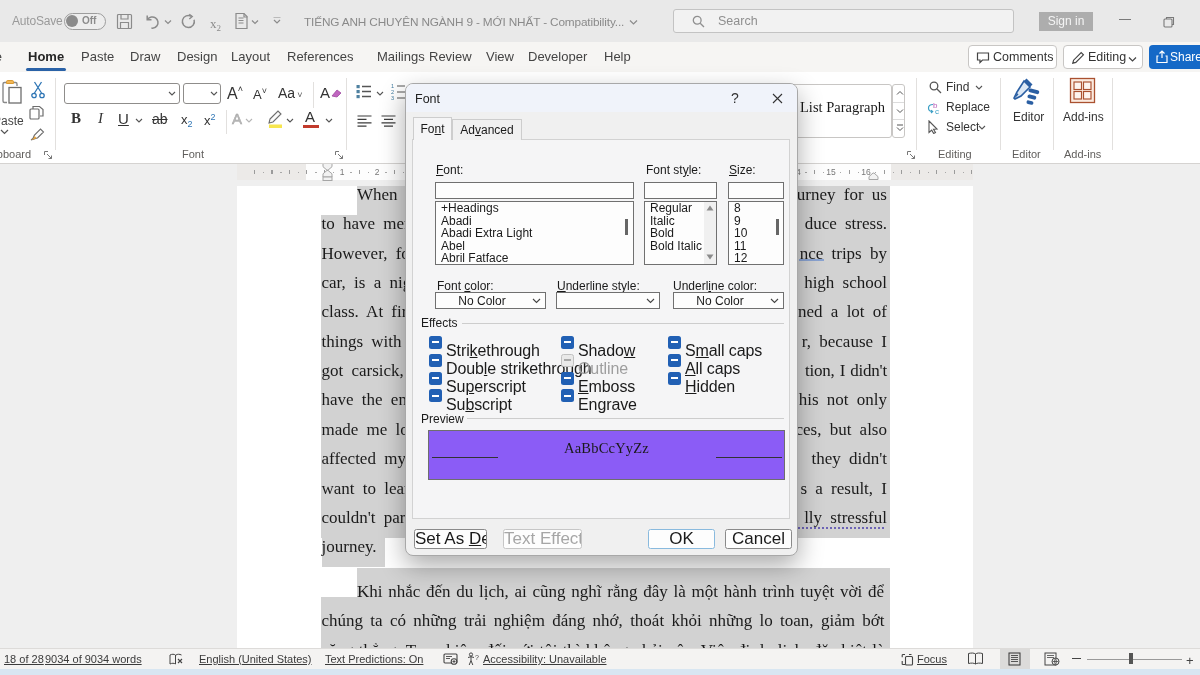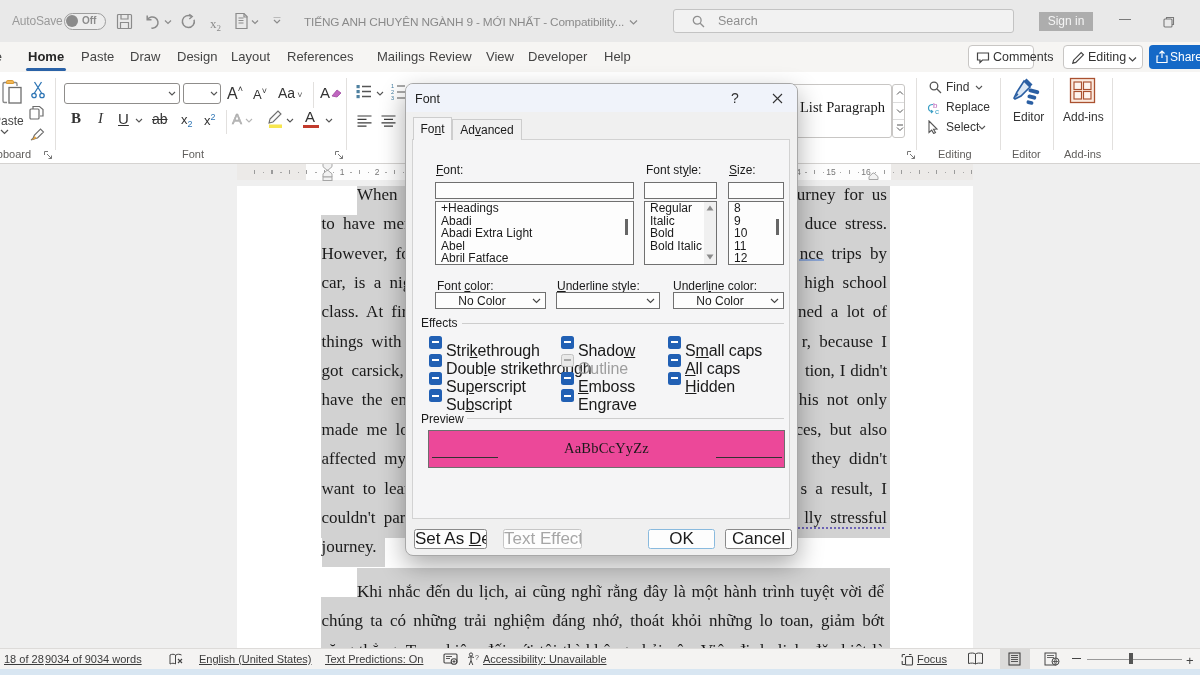--- a/index.html
+++ b/index.html
@@ -157,21 +157,21 @@
     <div class="tab" style="left:81px;">Paste</div>
     <div class="tab" style="left:130px;">Draw</div>
     <div class="tab" style="left:177px;">Design</div>
     <div class="tab" style="left:231px;">Layout</div>
     <div class="tab" style="left:287px;">References</div>
     <div class="tab" style="left:377px;">Mailings</div>
     <div class="tab" style="left:429px;">Review</div>
     <div class="tab" style="left:486px;">View</div>
     <div class="tab" style="left:528px;">Developer</div>
     <div class="tab" style="left:604px;">Help</div>
-    <div class="abs" style="left:968px;top:3px;width:66px;height:24px;border:1px solid #c8c6c4;border-radius:4px;background:#fff;box-sizing:border-box;">
+    <div class="abs" style="left:968px;top:3px;width:89px;height:24px;border:1px solid #c8c6c4;border-radius:4px;background:#fff;box-sizing:border-box;">
       <svg class="abs" style="left:7px;top:5px" width="14" height="13" viewBox="0 0 14 13" fill="none" stroke="#444" stroke-width="1.2">
         <path d="M1.5 2h11v7h-6l-2.5 2.5V9h-2.5z"></path>
       </svg>
       <div class="abs" style="left:24px;top:4px;font-size:12.5px;color:#333;">Comments</div>
     </div>
     <div class="abs" style="left:1063px;top:3px;width:80px;height:24px;border:1px solid #c8c6c4;border-radius:4px;background:#fff;box-sizing:border-box;">
       <svg class="abs" style="left:8px;top:5px" width="13" height="13" viewBox="0 0 13 13" fill="none" stroke="#444" stroke-width="1.2">
         <path d="M9.2 1.6l2.2 2.2-7.6 7.6-3 .8.8-3z"></path>
       </svg>
       <div class="abs" style="left:24px;top:4px;font-size:12.5px;color:#333;">Editing</div>
@@ -450,21 +450,21 @@
     <div class="cbl" style="left:172px;top:305.5px;">En<u>g</u>rave</div>
     <div class="cb" style="left:262px;top:251.5px;"></div>
     <div class="cbl" style="left:279px;top:252px;">S<u>m</u>all caps</div>
     <div class="cb" style="left:262px;top:269.5px;"></div>
     <div class="cbl" style="left:279px;top:270px;"><u>A</u>ll caps</div>
     <div class="cb" style="left:262px;top:287.5px;"></div>
     <div class="cbl" style="left:279px;top:288px;"><u>H</u>idden</div>
 
     <div class="abs" style="left:15px;top:327.5px;font-size:12px;color:#1a1a1a;">Preview</div>
     <div class="abs" style="left:61px;top:334px;width:317px;height:1px;background:#cdcdcd;"></div>
-    <div class="abs" style="left:22px;top:346px;width:357px;height:38px;background:#ec4899;border:1px solid #6e6e6e;box-sizing:border-box;">
+    <div class="abs" style="left:22px;top:346px;width:357px;height:50px;background:#8b5cf6;border:1px solid #6e6e6e;box-sizing:border-box;">
       <div class="abs" style="left:0;width:355px;text-align:center;font-size:14.5px;letter-spacing:0.2px;top:9px;font-family:'Liberation Serif',serif;color:#1a1a1a;">AaBbCcYyZz</div>
       <div class="abs" style="left:3px;top:25.5px;width:66px;height:1.8px;background:#333;"></div>
       <div class="abs" style="left:287px;top:25.5px;width:66px;height:1.8px;background:#333;"></div>
     </div>
 
     <div class="dbtn" style="left:8px;top:445px;width:73px;">Set As <u>D</u>efault</div>
     <div class="dbtn" style="left:97px;top:445px;width:79px;color:#a6a6a6;border-color:#c6c6c6;">Text Effects...</div>
     <div class="dbtn" style="left:242px;top:445px;width:67px;border:1.6px solid #89bade;">OK</div>
     <div class="dbtn" style="left:319px;top:445px;width:67px;">Cancel</div>
   </div>

